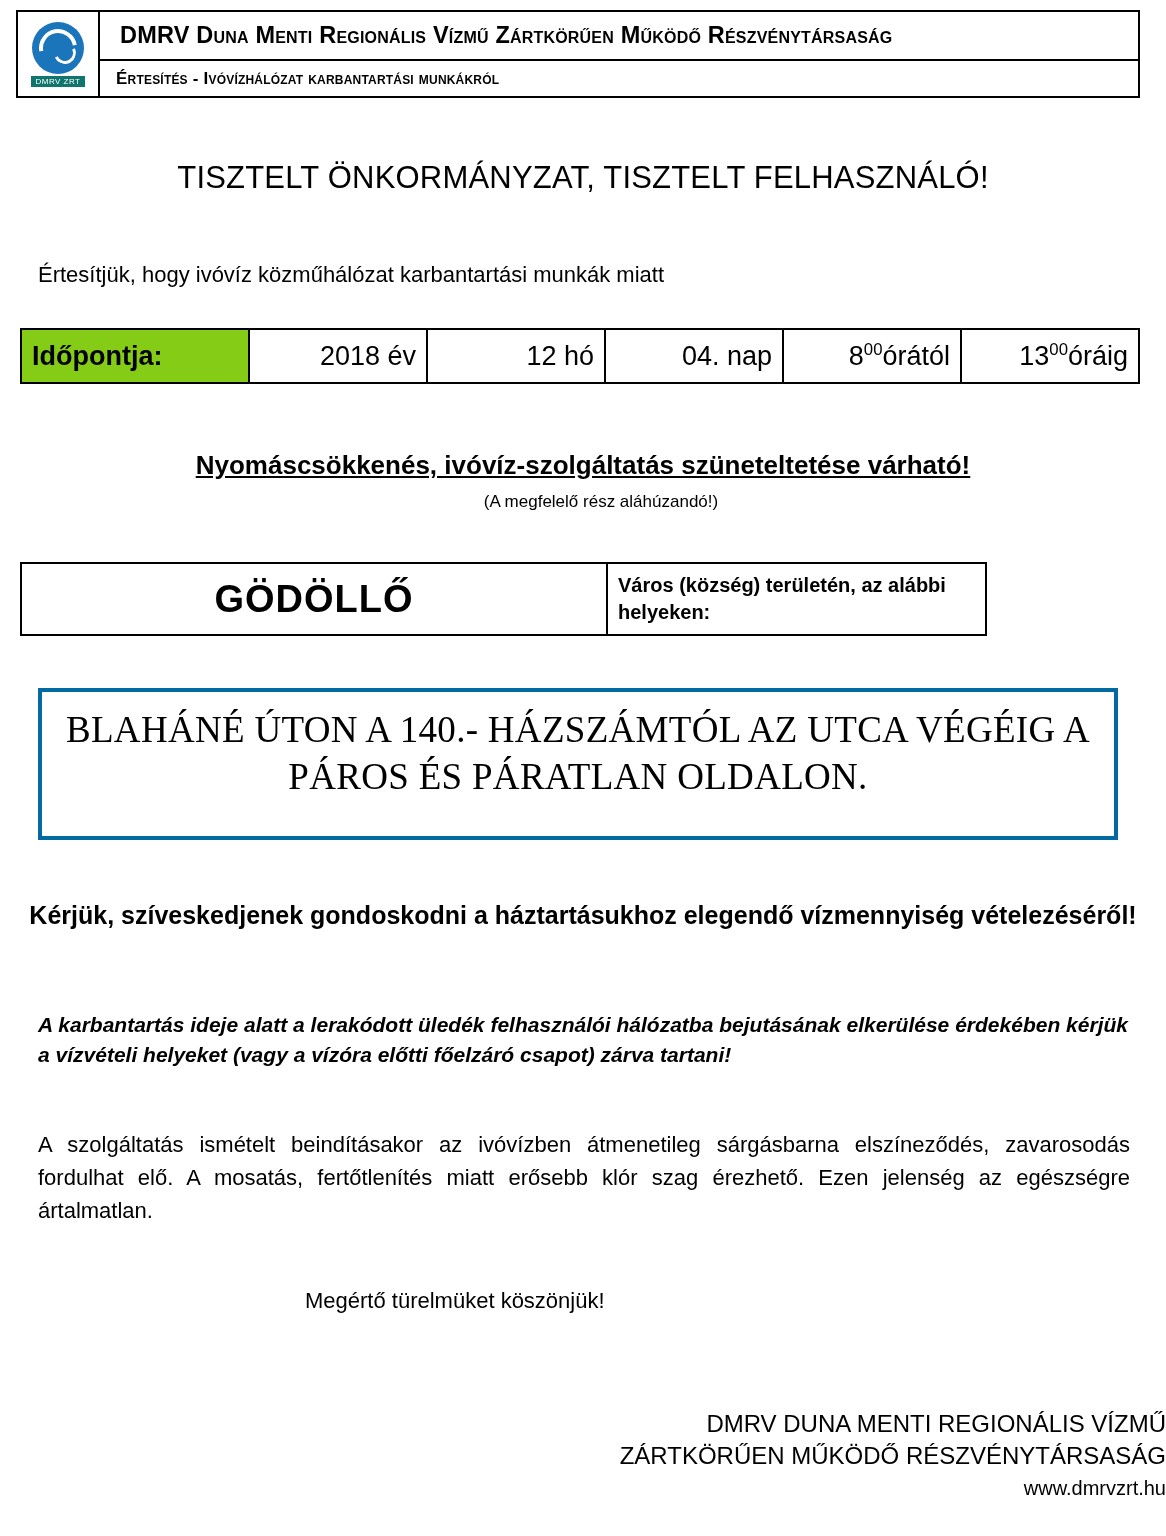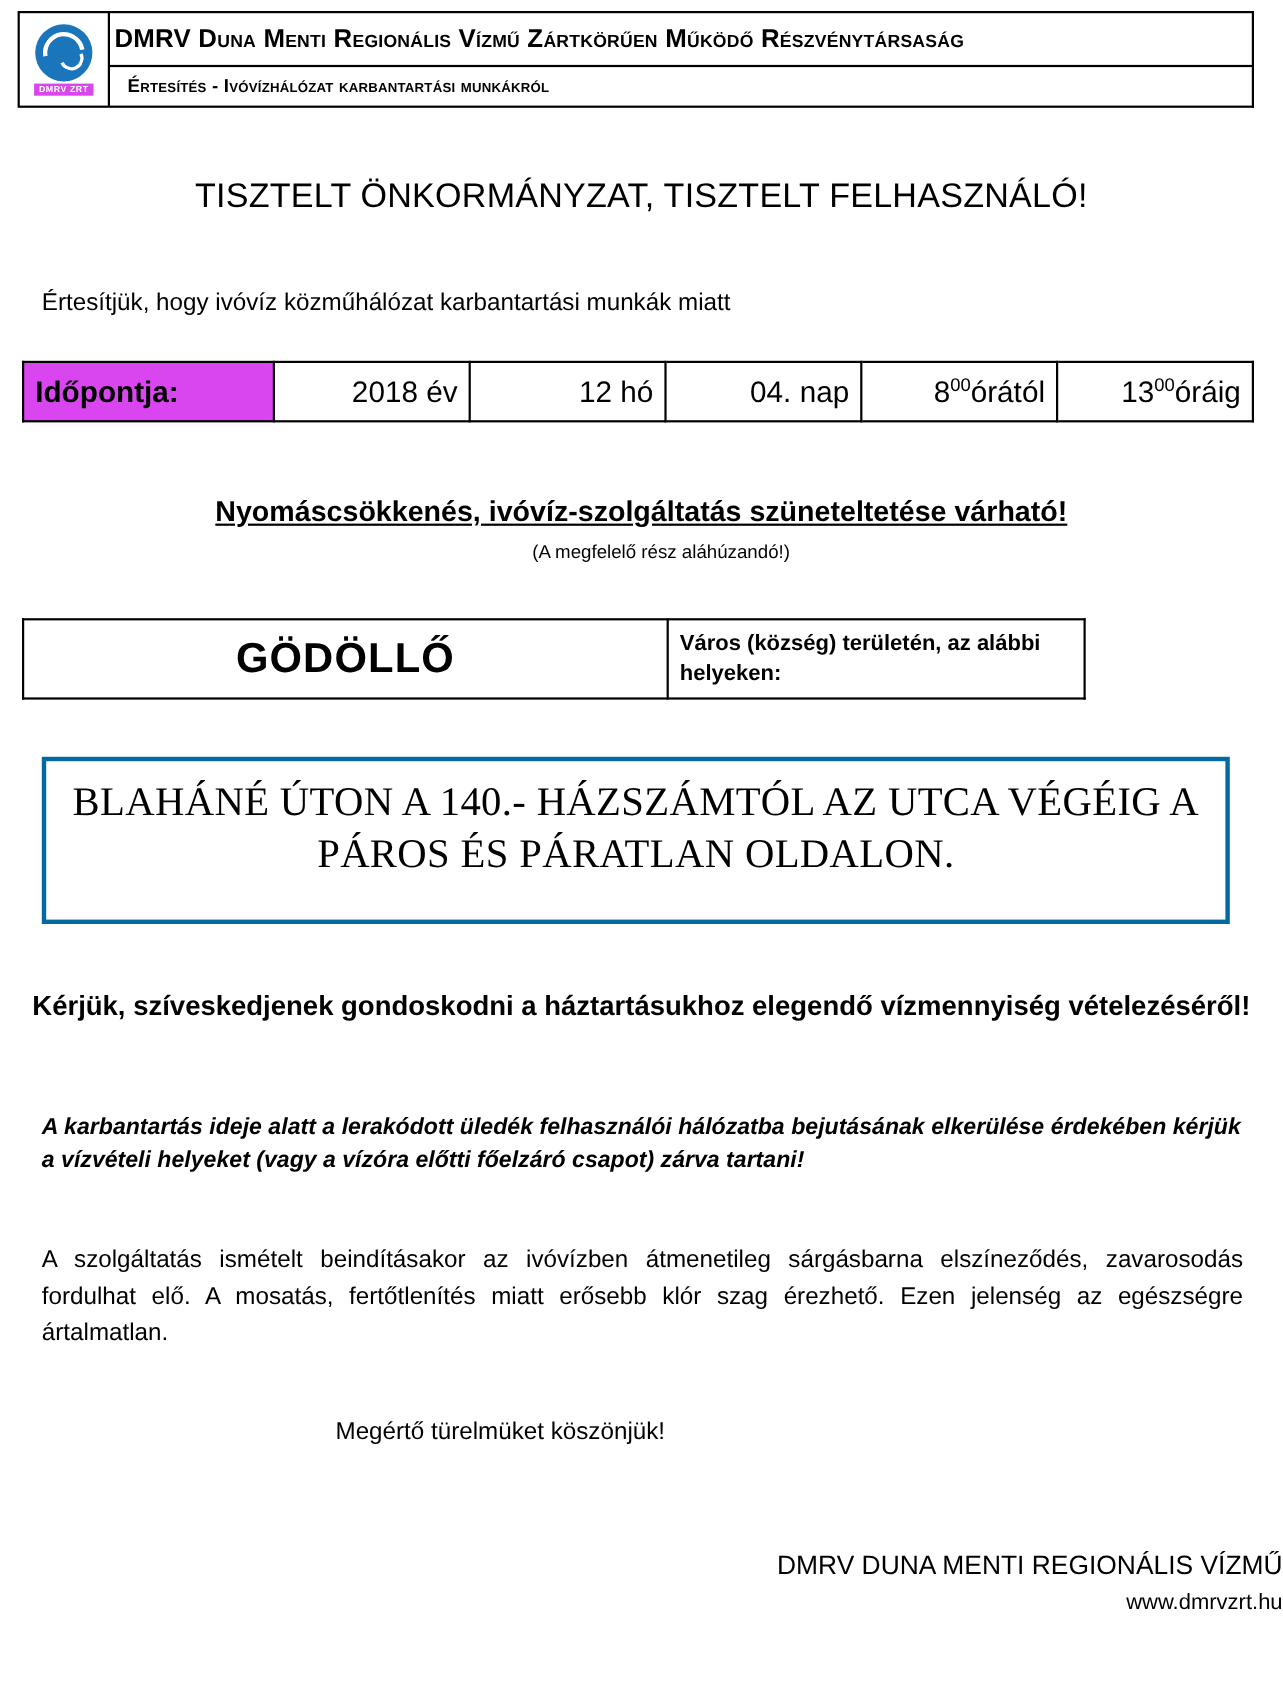--- a/index.html
+++ b/index.html
@@ -80,40 +80,40 @@
     border-radius: 50%;
     border: 3px solid #ffffff;
     border-left-color: transparent;
     border-top-color: transparent;
     transform: rotate(20deg);
     top: 20px;
     left: 22px;
   }
   .logo-text {
     font-size: 8px;
-    font-weight: bold;
+    font-weight: normal;
     letter-spacing: 0.5px;
     color: #ffffff;
-    background: #d946ef;
+    background: #0f766e;
     padding: 1px 4px;
     margin-top: 2px;
   }
   .header-right {
     flex: 1;
     display: flex;
     flex-direction: column;
   }
   .header-title-cell {
     flex: 1 1 58%;
     border: 2px solid #000;
     border-left: none;
     box-sizing: border-box;
     display: flex;
     align-items: center;
-    padding-left: 4px;
+    padding-left: 20px;
   }
   .header-title {
     font-size: 23.5px;
     font-weight: bold;
     letter-spacing: 0.2px;
     white-space: nowrap;
     font-variant: small-caps;
   }
   .header-sub-cell {
     flex: 1 1 42%;
@@ -164,21 +164,21 @@
     border: 2px solid #000;
     height: 54px;
     font-size: 27px;
     padding: 0 10px;
     vertical-align: middle;
     box-sizing: border-box;
   }
   .date-label {
     width: 228px;
     font-weight: bold;
-    background: #d946ef;
+    background: #84cc16;
     text-align: left;
   }
   .cell-r { text-align: right; }
   sup { font-size: 0.62em; vertical-align: super; }
 
   
   .notice {
     position: absolute;
     top: 450px;
     left: 0;
@@ -377,16 +377,17 @@
   <div class="request">Kérjük, szíveskedjenek gondoskodni a háztartásukhoz elegendő vízmennyiség vételezéséről!</div>
 
   <div class="para-bold-italic">A karbantartás ideje alatt a lerakódott üledék felhasználói hálózatba bejutásának elkerülése érdekében kérjük a vízvételi helyeket (vagy a vízóra előtti főelzáró csapot) zárva tartani!</div>
 
   <div class="para-normal">A szolgáltatás ismételt beindításakor az ivóvízben átmenetileg sárgásbarna elszíneződés, zavarosodás fordulhat elő. A mosatás, fertőtlenítés miatt erősebb klór szag érezhető. Ezen jelenség az egészségre ártalmatlan.</div>
 
   <div class="thanks">Megértő türelmüket köszönjük!</div>
 
   <div class="footer">
     <div>DMRV DUNA MENTI REGIONÁLIS VÍZMŰ</div>
+    <div>ZÁRTKÖRŰEN MŰKÖDŐ RÉSZVÉNYTÁRSASÁG</div>
     <div class="footer-url">www.dmrvzrt.hu</div>
   </div>
 
 </div>
 
 </body></html>

